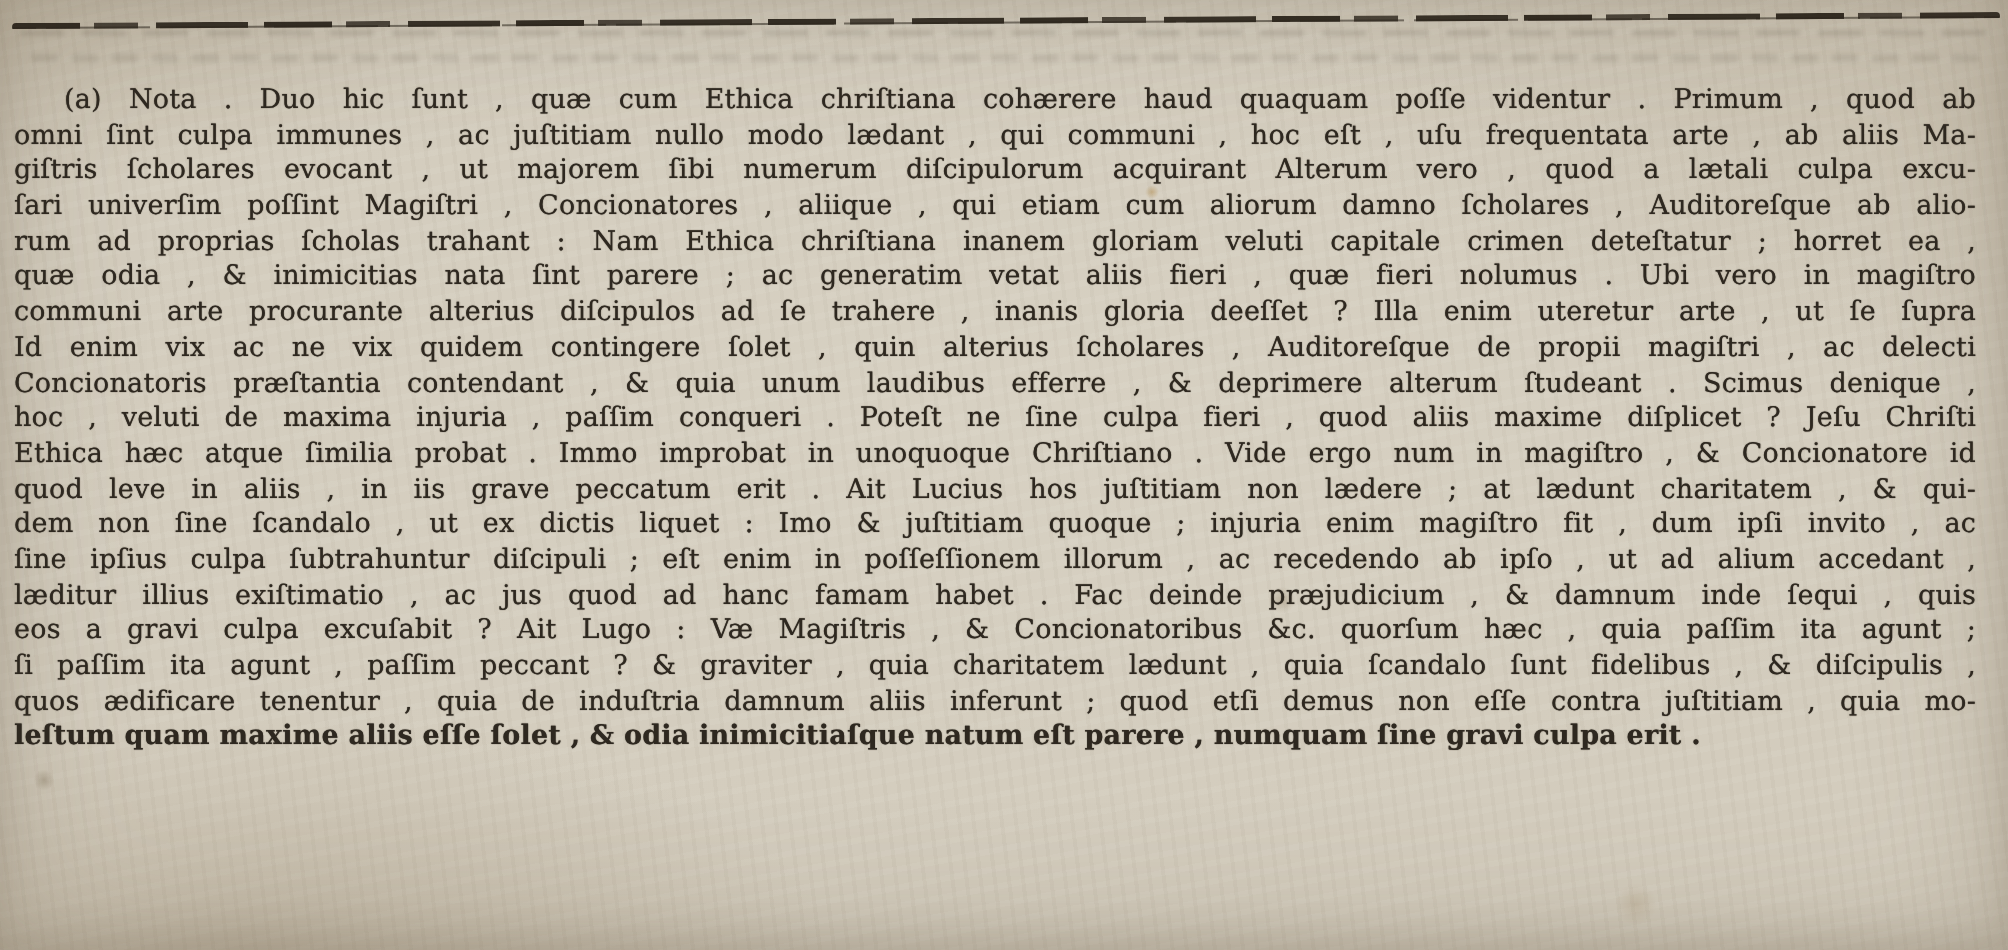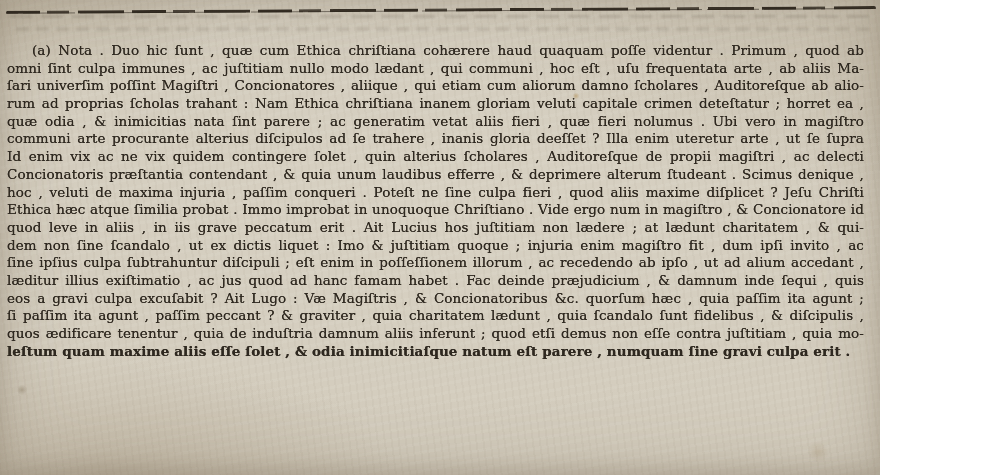--- a/index.html
+++ b/index.html
@@ -5,21 +5,21 @@
   :root{
     --paper:#d3ccbd;
     --ink:#2e2820;
   }
   html,body{margin:0;padding:0;}
   body{
     width:1004px;height:475px;overflow:hidden;
     font-family:"DejaVu Serif", serif;
   }
   .page{
-    position:relative;width:880px;height:475px;
+    position:relative;width:1004px;height:475px;
     background:
       radial-gradient(ellipse 420px 160px at 12% 99%, rgba(124,104,74,.20), transparent 70%),
       radial-gradient(ellipse 300px 120px at 2% 2%, rgba(120,102,72,.16), transparent 70%),
       radial-gradient(ellipse 500px 200px at 98% 10%, rgba(130,112,82,.12), transparent 70%),
       radial-gradient(ellipse 700px 300px at 50% 45%, rgba(255,252,242,.10), transparent 75%),
       repeating-linear-gradient(83deg, rgba(90,76,54,.035) 0 2px, rgba(0,0,0,0) 2px 7px),
       repeating-linear-gradient(-11deg, rgba(255,255,255,.05) 0 3px, rgba(0,0,0,0) 3px 9px),
       var(--paper);
     box-shadow:inset 0 0 70px rgba(98,84,60,.28), inset 0 -6px 18px rgba(98,84,60,.18);
   }
@@ -76,20 +76,21 @@
 <body>
 
 <div class="page">
   <div class="rule"></div>
   <div class="ghost"></div>
   <div class="stains"></div>
 
   <div class="text-block">
     <div class="line indent">(a) Nota . Duo hic ſunt , quæ cum Ethica chriſtiana cohærere haud quaquam poſſe videntur . Primum , quod ab</div>
     <div class="line">omni ſint culpa immunes , ac juſtitiam nullo modo lædant , qui communi , hoc eſt , uſu frequentata arte , ab aliis Ma-</div>
+    <div class="line">giſtris ſcholares evocant , ut majorem ſibi numerum diſcipulorum acquirant  Alterum vero , quod a lætali culpa excu-</div>
     <div class="line">ſari univerſim poſſint Magiſtri , Concionatores , aliique , qui etiam cum aliorum damno ſcholares , Auditoreſque ab alio-</div>
     <div class="line">rum ad proprias ſcholas trahant : Nam Ethica chriſtiana inanem gloriam veluti capitale crimen deteſtatur ; horret ea ,</div>
     <div class="line">quæ odia , &amp; inimicitias nata ſint parere ; ac generatim vetat aliis fieri , quæ fieri nolumus . Ubi vero in magiſtro</div>
     <div class="line">communi arte procurante alterius diſcipulos ad ſe trahere , inanis gloria deeſſet ? Illa enim uteretur arte , ut ſe ſupra</div>
     <div class="line">Id enim vix ac ne vix quidem contingere ſolet , quin alterius ſcholares , Auditoreſque de propii magiſtri , ac delecti</div>
     <div class="line">Concionatoris præſtantia contendant , &amp; quia unum laudibus efferre , &amp; deprimere alterum ſtudeant . Scimus denique ,</div>
     <div class="line">hoc , veluti de maxima injuria , paſſim conqueri . Poteſt ne ſine culpa fieri , quod aliis maxime diſplicet ? Jeſu Chriſti</div>
     <div class="line">Ethica hæc atque ſimilia probat . Immo improbat in unoquoque Chriſtiano . Vide ergo num in magiſtro , &amp; Concionatore id</div>
     <div class="line">quod leve in aliis , in iis grave peccatum erit . Ait Lucius hos juſtitiam non lædere ; at lædunt charitatem , &amp; qui-</div>
     <div class="line">dem non ſine ſcandalo , ut ex dictis liquet : Imo &amp; juſtitiam quoque ; injuria enim magiſtro fit , dum ipſi invito , ac</div>

